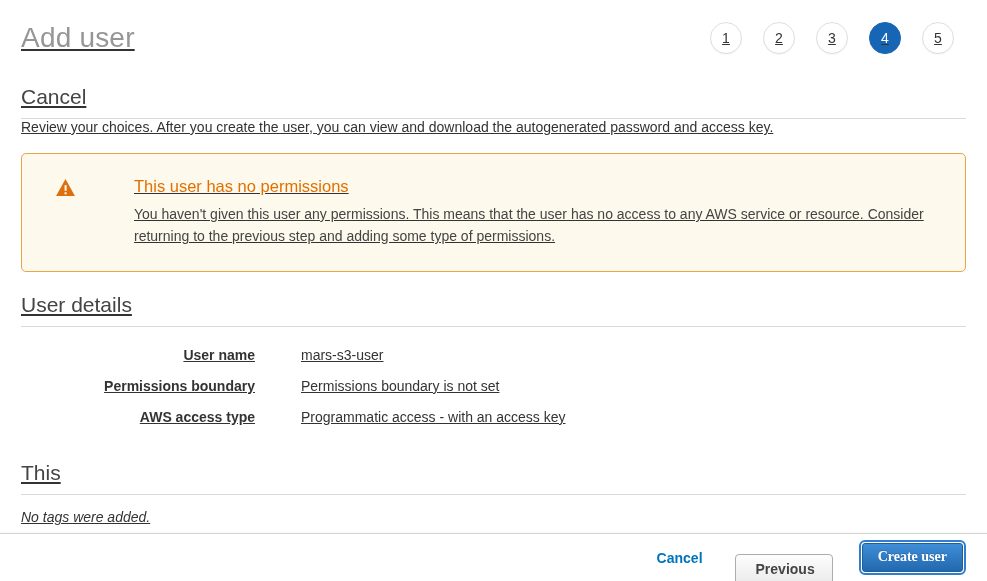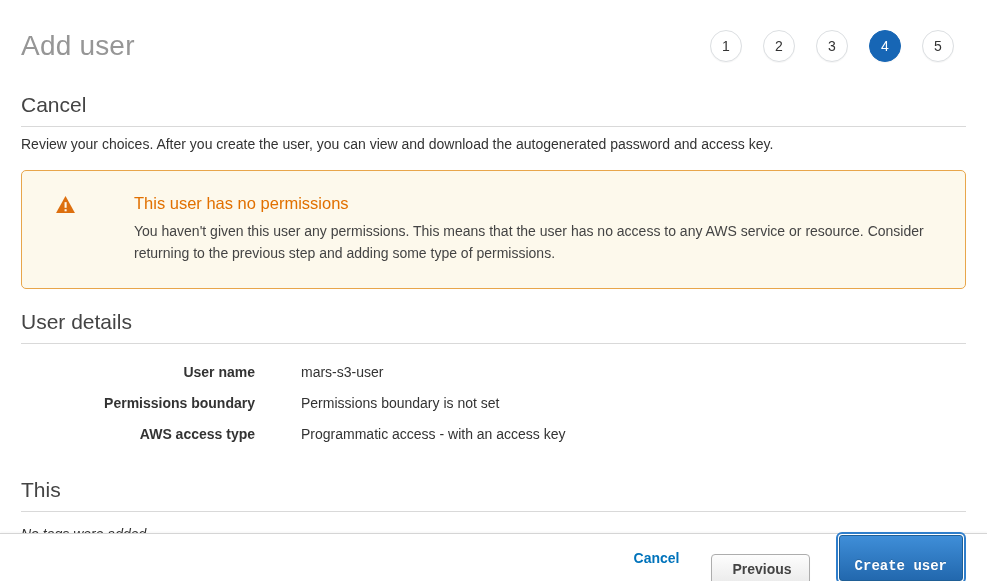--- a/index.html
+++ b/index.html
@@ -4,21 +4,21 @@
 <style>
   * { margin: 0; padding: 0; box-sizing: border-box; }
   html, body { width: 987px; height: 581px; }
   body {
     font-family: "Liberation Sans", sans-serif;
     background: #ffffff;
     color: #333;
     position: relative;
     overflow: hidden;
   }
-  .content { padding: 8px 21px; }
+  .content { padding: 0 21px; text-decoration: underline; }
 
   
   .header-row {
     display: flex;
     justify-content: space-between;
     align-items: center;
     padding-top: 14px;
     height: 62px;
   }
   .page-title {
@@ -47,21 +47,20 @@
   
   .section-heading {
     font-size: 21px;
     font-weight: 400;
     color: #444;
     padding-bottom: 9px;
     border-bottom: 1px solid #d9d9d9;
   }
   .review-section { margin-top: 23px; }
   .review-desc {
-    margin-top: 9px;
     font-size: 14px;
     color: #333;
   }
 
   
   .warning-box {
     margin-top: 18px;
     border: 1px solid #e8a64b;
     border-radius: 5px;
     background: #fdf9ec;
@@ -154,28 +153,28 @@
     margin-top: 24px;
   }
   .btn-primary-ring {
     display: inline-block;
     border: 2px solid #2f7ecb;
     border-radius: 6px;
     padding: 1px;
     background: #ffffff;
   }
   .btn-primary {
-    font-family: Liberation Mono, monospace;
+    font-family: Liberation Serif, serif;
     font-size: 14px;
     font-weight: bold;
     color: #ffffff;
     background: linear-gradient(#3f8ed8, #2268ae);
     border: 1px solid #1f5f96;
     border-radius: 3px;
-    padding: 22px 15px 6px 15px;
+    padding: 5px 15px 6px 15px;
     cursor: pointer;
     text-shadow: 0 -1px 0 rgba(0,0,0,0.15);
   }
 </style>
 </head>
 <body>
 
 <div class="content">
 
   <div class="header-row">

